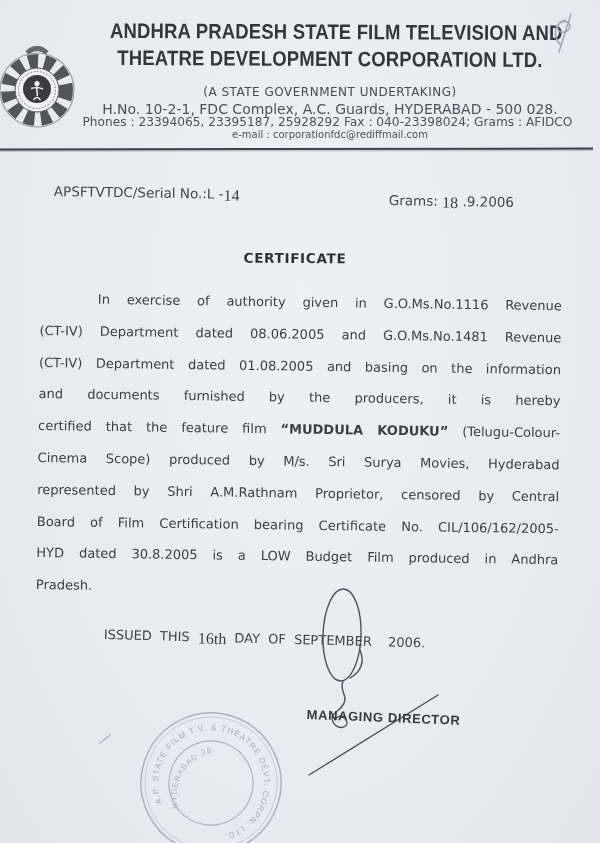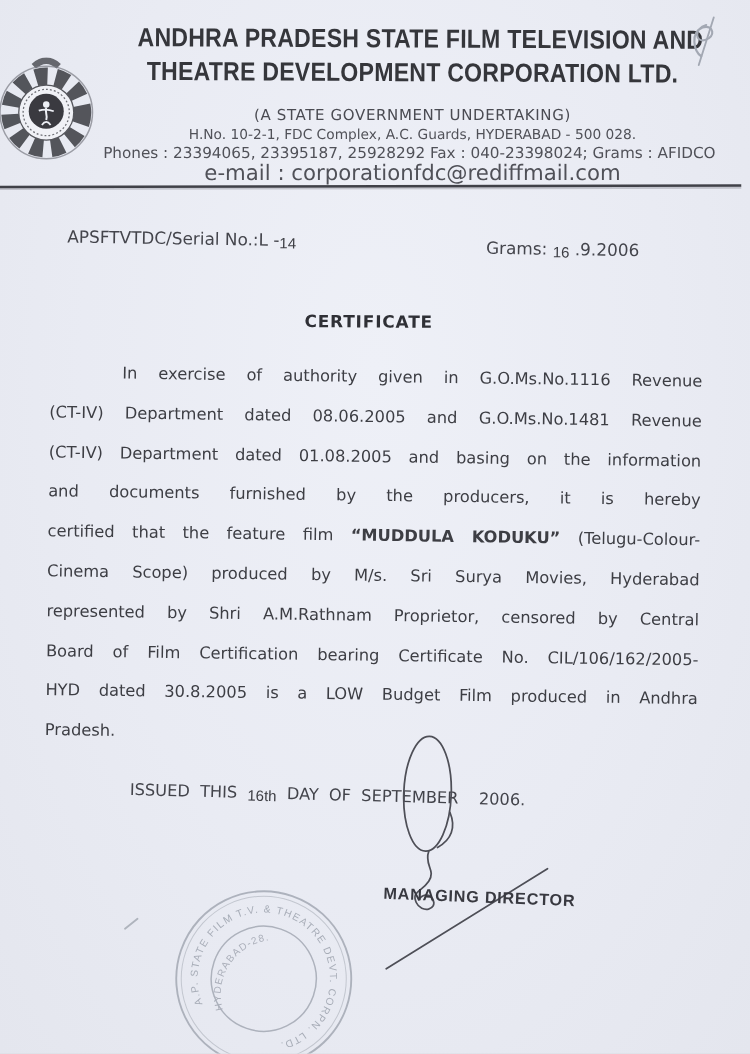--- a/index.html
+++ b/index.html
@@ -10,31 +10,31 @@
   }
   
   .hline{position:absolute;left:80px;width:500px;text-align:center;}
   .t1,.t2{
     font-family:"Liberation Sans", sans-serif;font-weight:bold;font-size:21px;
     color:#35363b;letter-spacing:.2px;transform:scaleX(.88) rotate(.25deg);
     white-space:nowrap;
   }
   .t1{top:20px;} .t2{top:47px;}
   .sub{top:85px;font-size:12px;letter-spacing:.5px;color:#4a4b52;}
-  .addr{top:101px;left:70px;width:520px;font-size:11px;color:#505158;}
+  .addr{top:101px;left:70px;width:520px;font-size:14px;color:#505158;}
   .phones{top:115px;left:60px;width:535px;font-size:12.2px;color:#505158;white-space:nowrap;}
-  .email{top:129px;left:70px;width:520px;font-size:17px;color:#505158;}
+  .email{top:129px;left:70px;width:520px;font-size:10px;color:#505158;}
   .rule{position:absolute;top:148px;left:0;width:593px;height:2px;background:#404148;
         box-shadow:0 1.5px 0 rgba(80,81,90,.25);transform:rotate(-.1deg);}
   
   .serial{position:absolute;top:182px;left:54px;font-size:13.5px;color:#44454c;
           transform:rotate(.9deg);transform-origin:0 0;}
   .dateline{position:absolute;top:191px;left:389px;font-size:13.5px;color:#44454c;
           transform:rotate(.9deg);transform-origin:0 0;}
-  .ins{font-family:Liberation Sans, sans-serif;font-size:12px;position:relative;top:2px;color:#3c3d43;}
+  .ins{font-family:Liberation Serif, serif;font-size:16px;position:relative;top:2px;color:#3c3d43;}
   
   .heading{position:absolute;top:250px;left:90px;width:410px;text-align:center;
            font-weight:bold;font-size:13.5px;letter-spacing:.7px;color:#2f3036;
            transform:rotate(.4deg);}
   .body{position:absolute;top:291px;left:40px;width:522px;font-size:13px;color:#3d3e44;
         transform:rotate(.8deg);transform-origin:0 0;}
   .bline{height:31.8px;text-align:justify;text-align-last:justify;overflow:hidden;}
   .bline.indent{text-indent:58px;}
   .bline.last{text-align-last:left;}
   .b{font-weight:bold;}
@@ -74,21 +74,21 @@
 
   <svg class="abs" style="left:548px;top:10px;" width="36" height="48" viewBox="0 0 36 48">
     <path d="M 17 10 C 7 13 8 24 16 22 C 25 20 23 9 14 12 C 4 16 7 31 13 35" fill="none" stroke="#a3a8b3" stroke-width="1.7" stroke-linecap="round"></path>
     <path d="M 23 4 C 19 17 15 29 11 42" fill="none" stroke="#a3a8b3" stroke-width="1.5" stroke-linecap="round"></path>
   </svg>
 
   <div class="rule"></div>
 
   <div class="serial"><span>APSFTVTDC/Serial No.:L -</span><span class="ins">14</span></div>
 
-  <div class="dateline"><span>Grams:</span>&nbsp;<span class="ins">16</span><span> .9.2006</span></div>
+  <div class="dateline"><span>Grams:</span>&nbsp;<span class="ins">18</span><span> .9.2006</span></div>
 
   <div class="heading">CERTIFICATE</div>
 
   <div class="body">
     <div class="bline indent">In exercise of authority given in G.O.Ms.No.1116 Revenue</div>
     <div class="bline">(CT-IV) Department dated 08.06.2005 and G.O.Ms.No.1481 Revenue</div>
     <div class="bline">(CT-IV) Department dated 01.08.2005 and basing on the information</div>
     <div class="bline">and documents furnished by the producers, it is hereby</div>
     <div class="bline"><span>certified that the feature film </span><span class="b">“MUDDULA KODUKU”</span><span> (Telugu-Colour-</span></div>
     <div class="bline">Cinema Scope) produced by M/s. Sri Surya Movies, Hyderabad</div>

